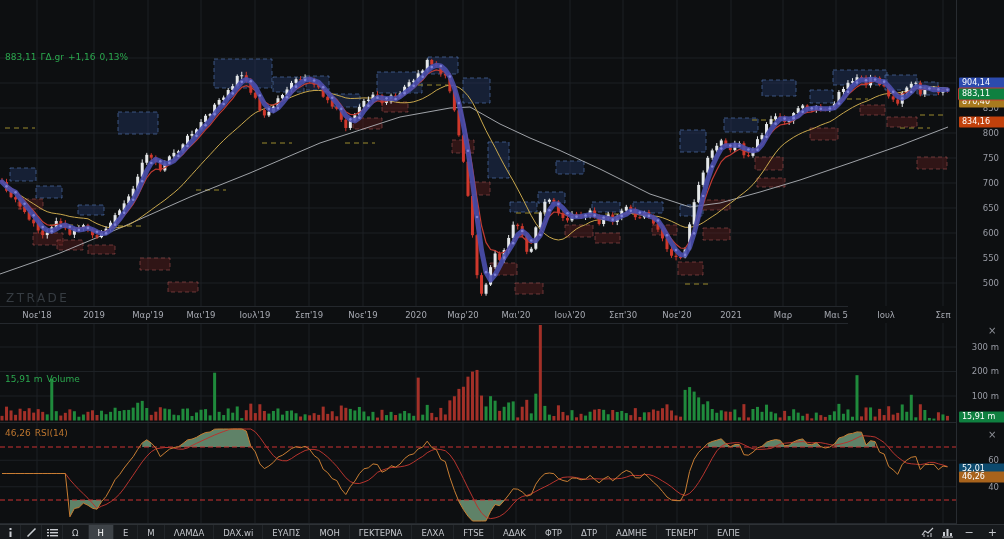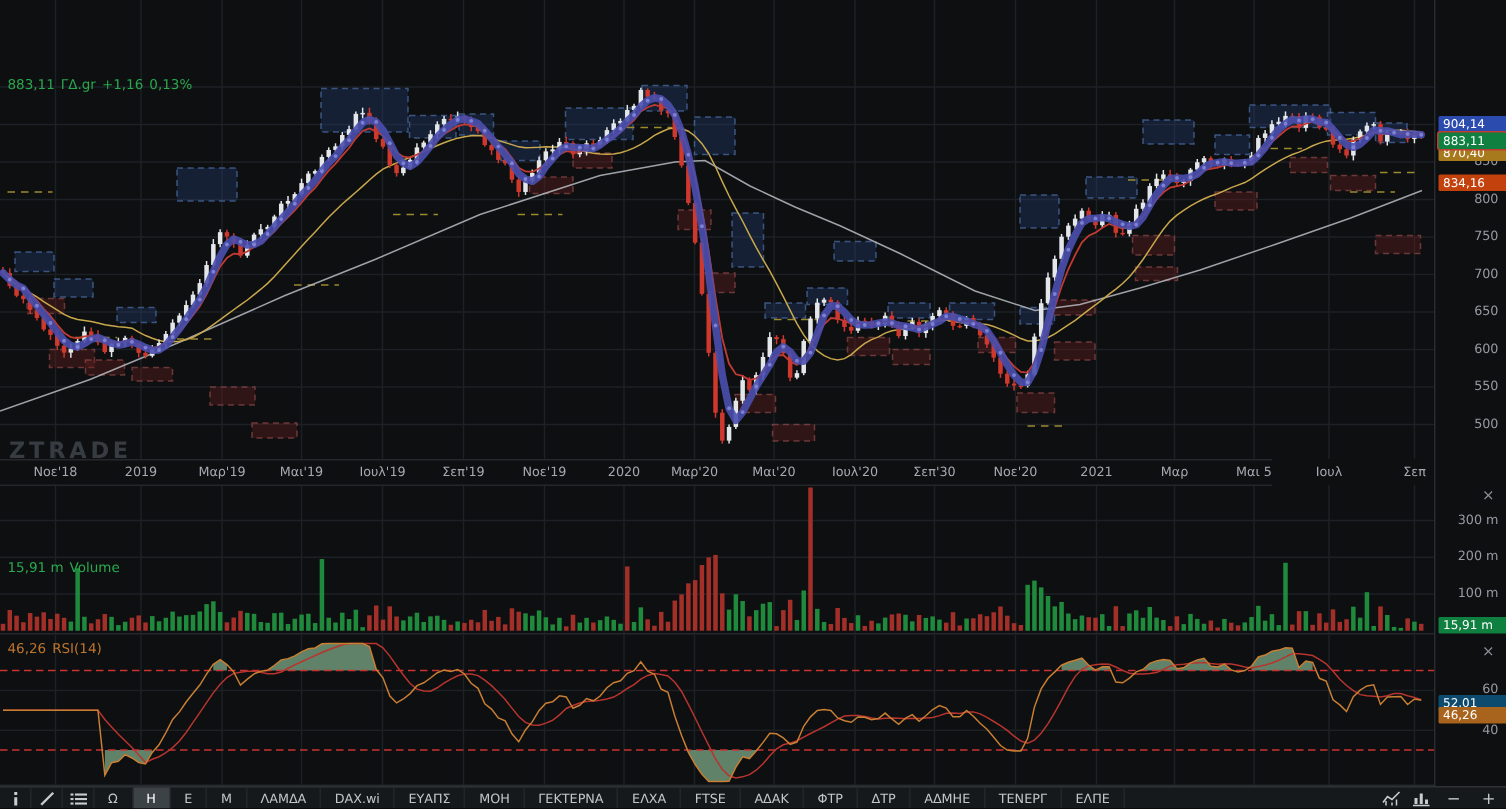--- a/index.html
+++ b/index.html
@@ -1,21 +1,21 @@
 <!DOCTYPE html>
 <html><head>
 <meta charset="utf-8">
 <style>
   html,body{margin:0;padding:0;background:#000;}
   .app{position:relative;width:1004px;height:539px;background:#0d0f11;overflow:hidden;
        font-family:"DejaVu Sans",sans-serif;-webkit-font-smoothing:antialiased;}
   svg{position:absolute;display:block;}
   .legend{position:absolute;font-size:9px;white-space:nowrap;z-index:6;}
   .legend span{margin-right:4px;}
-  .watermark{position:absolute;left:6px;top:291px;font-size:15px;font-weight:bold;
+  .watermark{position:absolute;left:6px;top:291px;font-size:12px;font-weight:normal;
              letter-spacing:2.5px;color:#363c42;z-index:5;}
   .yaxis{position:absolute;left:956px;top:0;width:48px;height:524px;border-left:1px solid #282c31;
          background:#0d0f11;z-index:4;}
   .ylab{position:absolute;right:6px;font-size:8.5px;color:#989ba4;transform:translateY(-50%);white-space:nowrap;}
   .badge{position:absolute;left:2px;width:43px;font-size:8px;color:#fff;padding:1px 15px 1px 3px;
          border-radius:1px;transform:translateY(-50%);line-height:1.15;white-space:nowrap;}
   .xaxis{position:absolute;left:0;top:306px;width:848px;height:16px;background:#0d0f11;
          border-top:1px solid #24282d;border-bottom:1px solid #24282d;z-index:3;}
   .xlab{position:absolute;top:3px;font-size:8.5px;color:#a6a9b1;transform:translateX(-50%);white-space:nowrap;}
   .divider{position:absolute;left:0;width:956px;height:1px;background:#24282d;z-index:3;}

